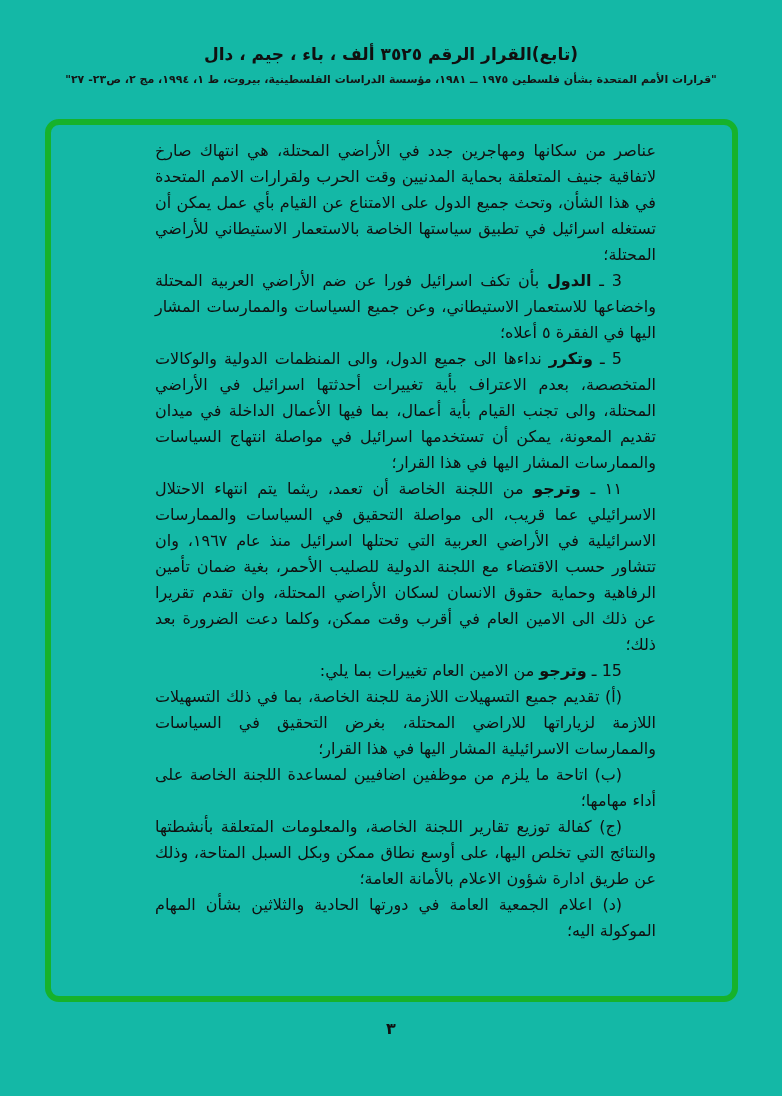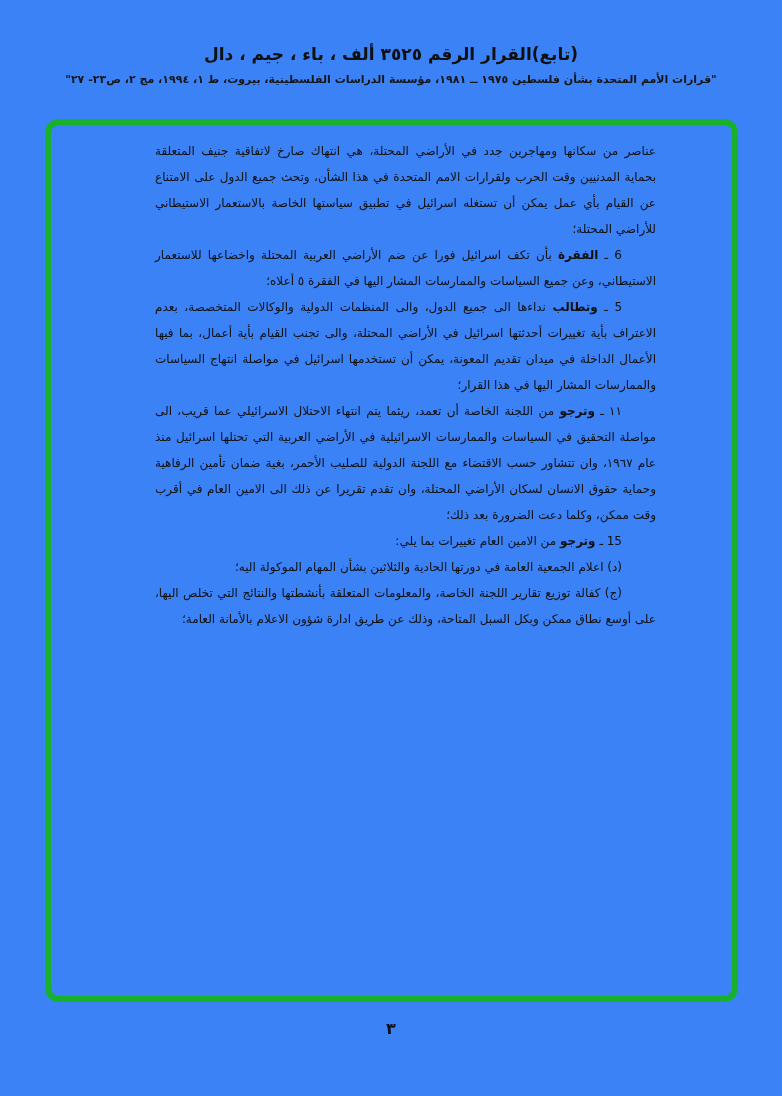--- a/index.html
+++ b/index.html
@@ -6,21 +6,21 @@
   body {
     width: 782px; height: 1096px;
     background: #ffffff;
     font-family: "DejaVu Sans", sans-serif;
     color: #151515;
     position: relative;
     overflow: hidden;
   }
   .page {
     position: absolute; inset: 0;
-    background: #3b82f6;
+    background: #14b8a6;
   }
   
   .header {
     position: absolute; top: 44px; left: 0; right: 0;
     text-align: center;
     direction: rtl;
   }
   .header-title {
     font-size: 17px;
     font-weight: bold;
@@ -44,21 +44,21 @@
     border-radius: 14px;
     background: transparent;
   }
   
   .doc-body {
     position: absolute;
     left: 155px; top: 138px;
     width: 501px;
     direction: rtl;
     text-align: justify;
-    font-size: 12px;
+    font-size: 16px;
     line-height: 26px;
     color: #101010;
   }
   .para { margin: 0; }
   .para.indent { text-indent: 34px; }
   .para .lead { font-weight: bold; }
   .para .num { font-weight: normal; }
   .para b { letter-spacing: 0.1px; }
   
   .page-number {
@@ -79,31 +79,33 @@
     <p class="header-title">(تابع)القرار الرقم  ٣٥٢٥  ألف ، باء ، جيم ، دال</p>
     <p class="header-source">"قرارات الأمم المتحدة بشأن فلسطين ١٩٧٥ ــ ١٩٨١، مؤسسة الدراسات الفلسطينية، بيروت، ط ١، ١٩٩٤، مج ٢، ص٢٣- ٢٧"</p>
   </div>
 
   <div class="frame"></div>
 
   <div class="doc-body">
 
     <p class="para"><span class="num"></span><b class="lead"></b><span>عناصر من سكانها ومهاجرين جدد في الأراضي المحتلة، هي انتهاك صارخ لاتفاقية جنيف المتعلقة بحماية المدنيين وقت الحرب ولقرارات الامم المتحدة في هذا الشأن، وتحث جميع الدول على الامتناع عن القيام بأي عمل يمكن أن تستغله اسرائيل في تطبيق سياستها الخاصة بالاستعمار الاستيطاني للأراضي المحتلة؛</span></p>
 
-    <p class="para indent"><span class="num">6 ـ </span><b class="lead">الفقرة</b><span> بأن تكف اسرائيل فورا عن ضم الأراضي العربية المحتلة واخضاعها للاستعمار الاستيطاني، وعن جميع السياسات والممارسات المشار اليها في الفقرة ٥ أعلاه؛</span></p>
+    <p class="para indent"><span class="num">3 ـ </span><b class="lead">الدول</b><span> بأن تكف اسرائيل فورا عن ضم الأراضي العربية المحتلة واخضاعها للاستعمار الاستيطاني، وعن جميع السياسات والممارسات المشار اليها في الفقرة ٥ أعلاه؛</span></p>
 
-    <p class="para indent"><span class="num">5 ـ </span><b class="lead">وتطالب</b><span> نداءها الى جميع الدول، والى المنظمات الدولية والوكالات المتخصصة، بعدم الاعتراف بأية تغييرات أحدثتها اسرائيل في الأراضي المحتلة، والى تجنب القيام بأية أعمال، بما فيها الأعمال الداخلة في ميدان تقديم المعونة، يمكن أن تستخدمها اسرائيل في مواصلة انتهاج السياسات والممارسات المشار اليها في هذا القرار؛</span></p>
+    <p class="para indent"><span class="num">5 ـ </span><b class="lead">وتكرر</b><span> نداءها الى جميع الدول، والى المنظمات الدولية والوكالات المتخصصة، بعدم الاعتراف بأية تغييرات أحدثتها اسرائيل في الأراضي المحتلة، والى تجنب القيام بأية أعمال، بما فيها الأعمال الداخلة في ميدان تقديم المعونة، يمكن أن تستخدمها اسرائيل في مواصلة انتهاج السياسات والممارسات المشار اليها في هذا القرار؛</span></p>
 
     <p class="para indent"><span class="num">١١ ـ </span><b class="lead">وترجو</b><span> من اللجنة الخاصة أن تعمد، ريثما يتم انتهاء الاحتلال الاسرائيلي عما قريب، الى مواصلة التحقيق في السياسات والممارسات الاسرائيلية في الأراضي العربية التي تحتلها اسرائيل منذ عام ١٩٦٧، وان تتشاور حسب الاقتضاء مع اللجنة الدولية للصليب الأحمر، بغية ضمان تأمين الرفاهية وحماية حقوق الانسان لسكان الأراضي المحتلة، وان تقدم تقريرا عن ذلك الى الامين العام في أقرب وقت ممكن، وكلما دعت الضرورة بعد ذلك؛</span></p>
 
     <p class="para indent"><span class="num">15 ـ </span><b class="lead">وترجو</b><span> من الامين العام تغييرات بما يلي:</span></p>
 
+    <p class="para indent"><span class="num">(أ) </span><b class="lead"></b><span>تقديم جميع التسهيلات اللازمة للجنة الخاصة، بما في ذلك التسهيلات اللازمة لزياراتها للاراضي المحتلة، بغرض التحقيق في السياسات والممارسات الاسرائيلية المشار اليها في هذا القرار؛</span></p>
 
+    <p class="para indent"><span class="num">(ب) </span><b class="lead"></b><span>اتاحة ما يلزم من موظفين اضافيين لمساعدة اللجنة الخاصة على أداء مهامها؛</span></p>
+
+    <p class="para indent"><span class="num">(ج) </span><b class="lead"></b><span>كفالة توزيع تقارير اللجنة الخاصة، والمعلومات المتعلقة بأنشطتها والنتائج التي تخلص اليها، على أوسع نطاق ممكن وبكل السبل المتاحة، وذلك عن طريق ادارة شؤون الاعلام بالأمانة العامة؛</span></p>
 
     <p class="para indent"><span class="num">(د) </span><b class="lead"></b><span>اعلام الجمعية العامة في دورتها الحادية والثلاثين بشأن المهام الموكولة اليه؛</span></p>
-
-    <p class="para indent"><span class="num">(ج) </span><b class="lead"></b><span>كفالة توزيع تقارير اللجنة الخاصة، والمعلومات المتعلقة بأنشطتها والنتائج التي تخلص اليها، على أوسع نطاق ممكن وبكل السبل المتاحة، وذلك عن طريق ادارة شؤون الاعلام بالأمانة العامة؛</span></p>
 
   </div>
 
   <div class="page-number">٣</div>
 
 </div>
 
 </body></html>

